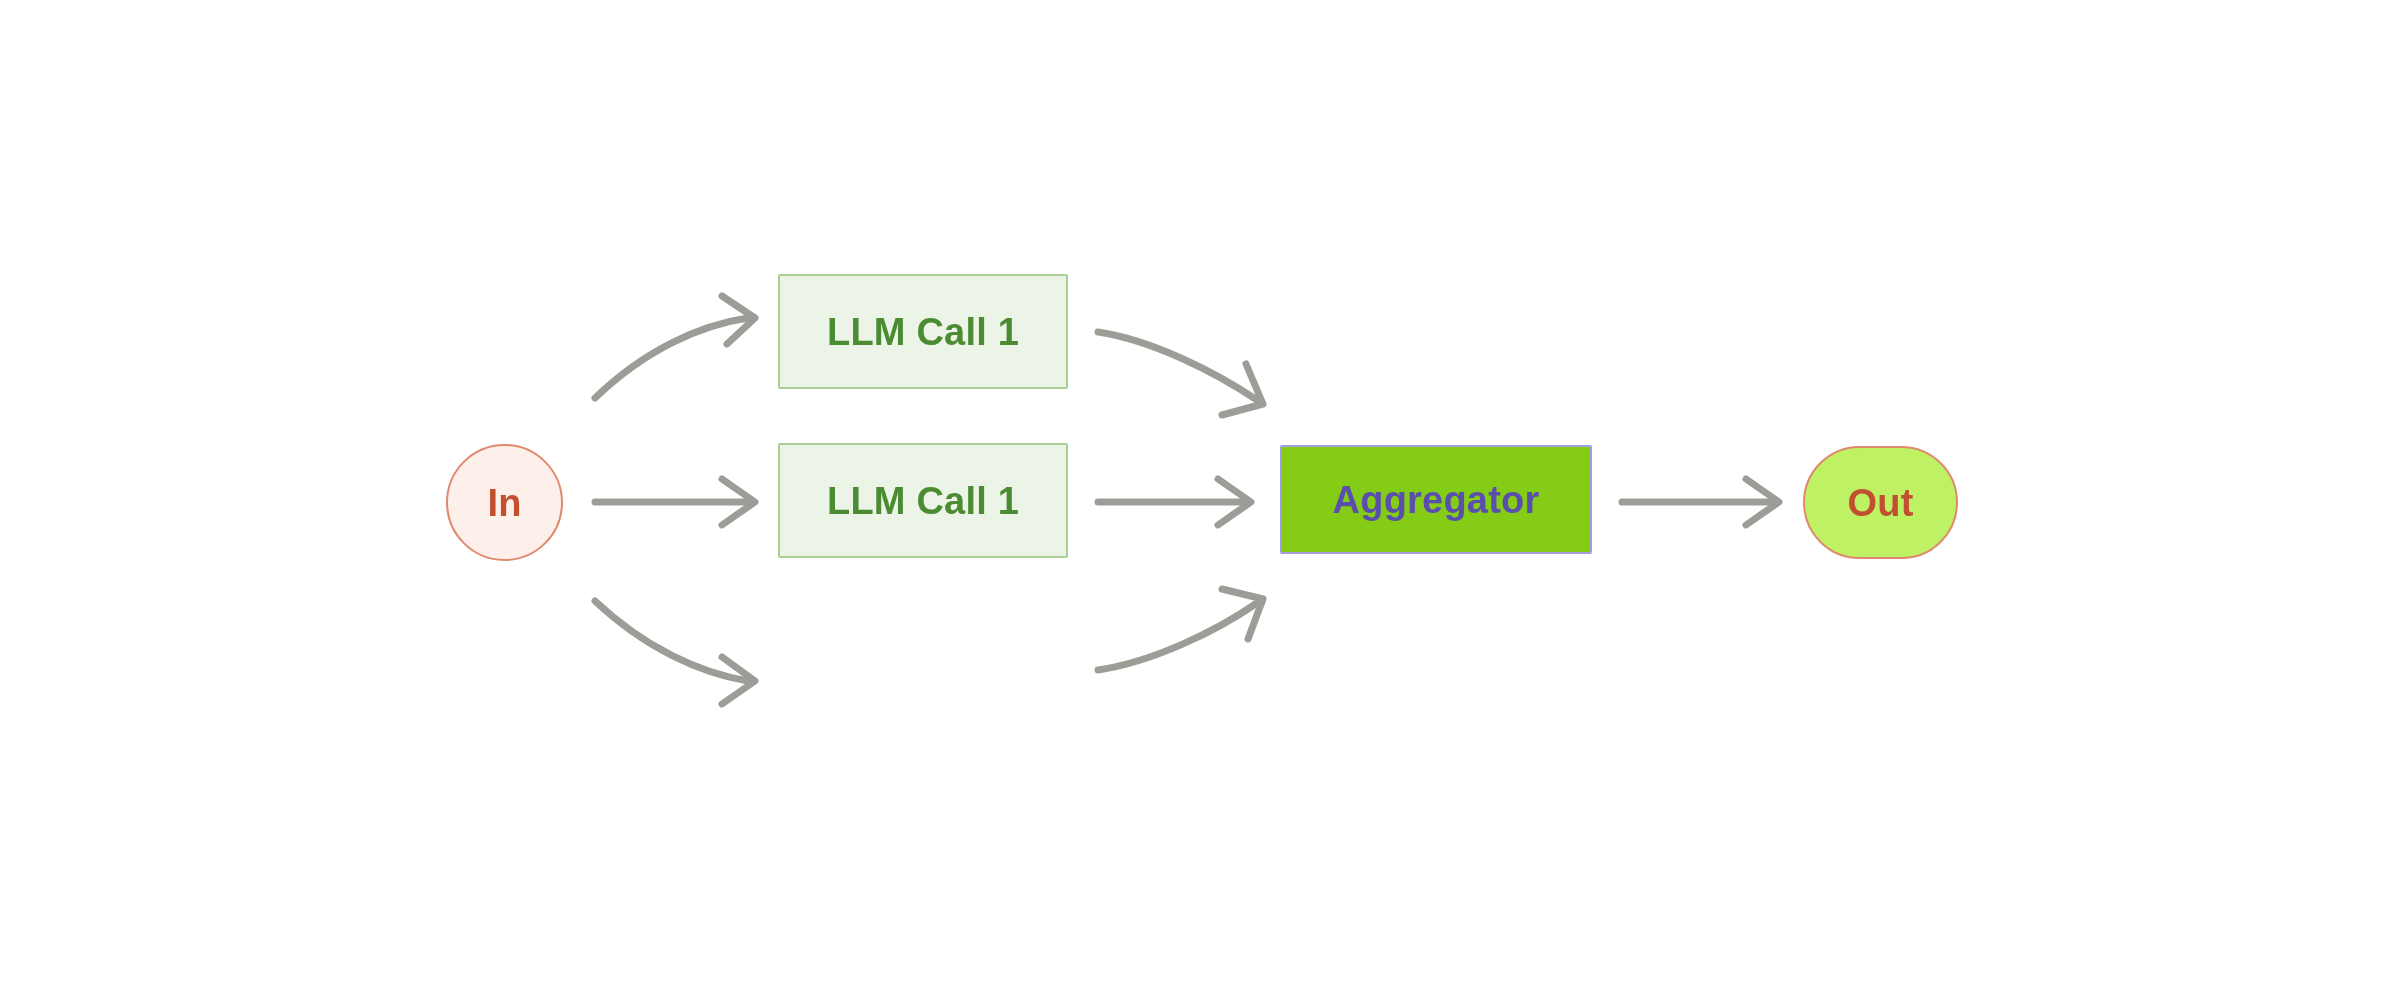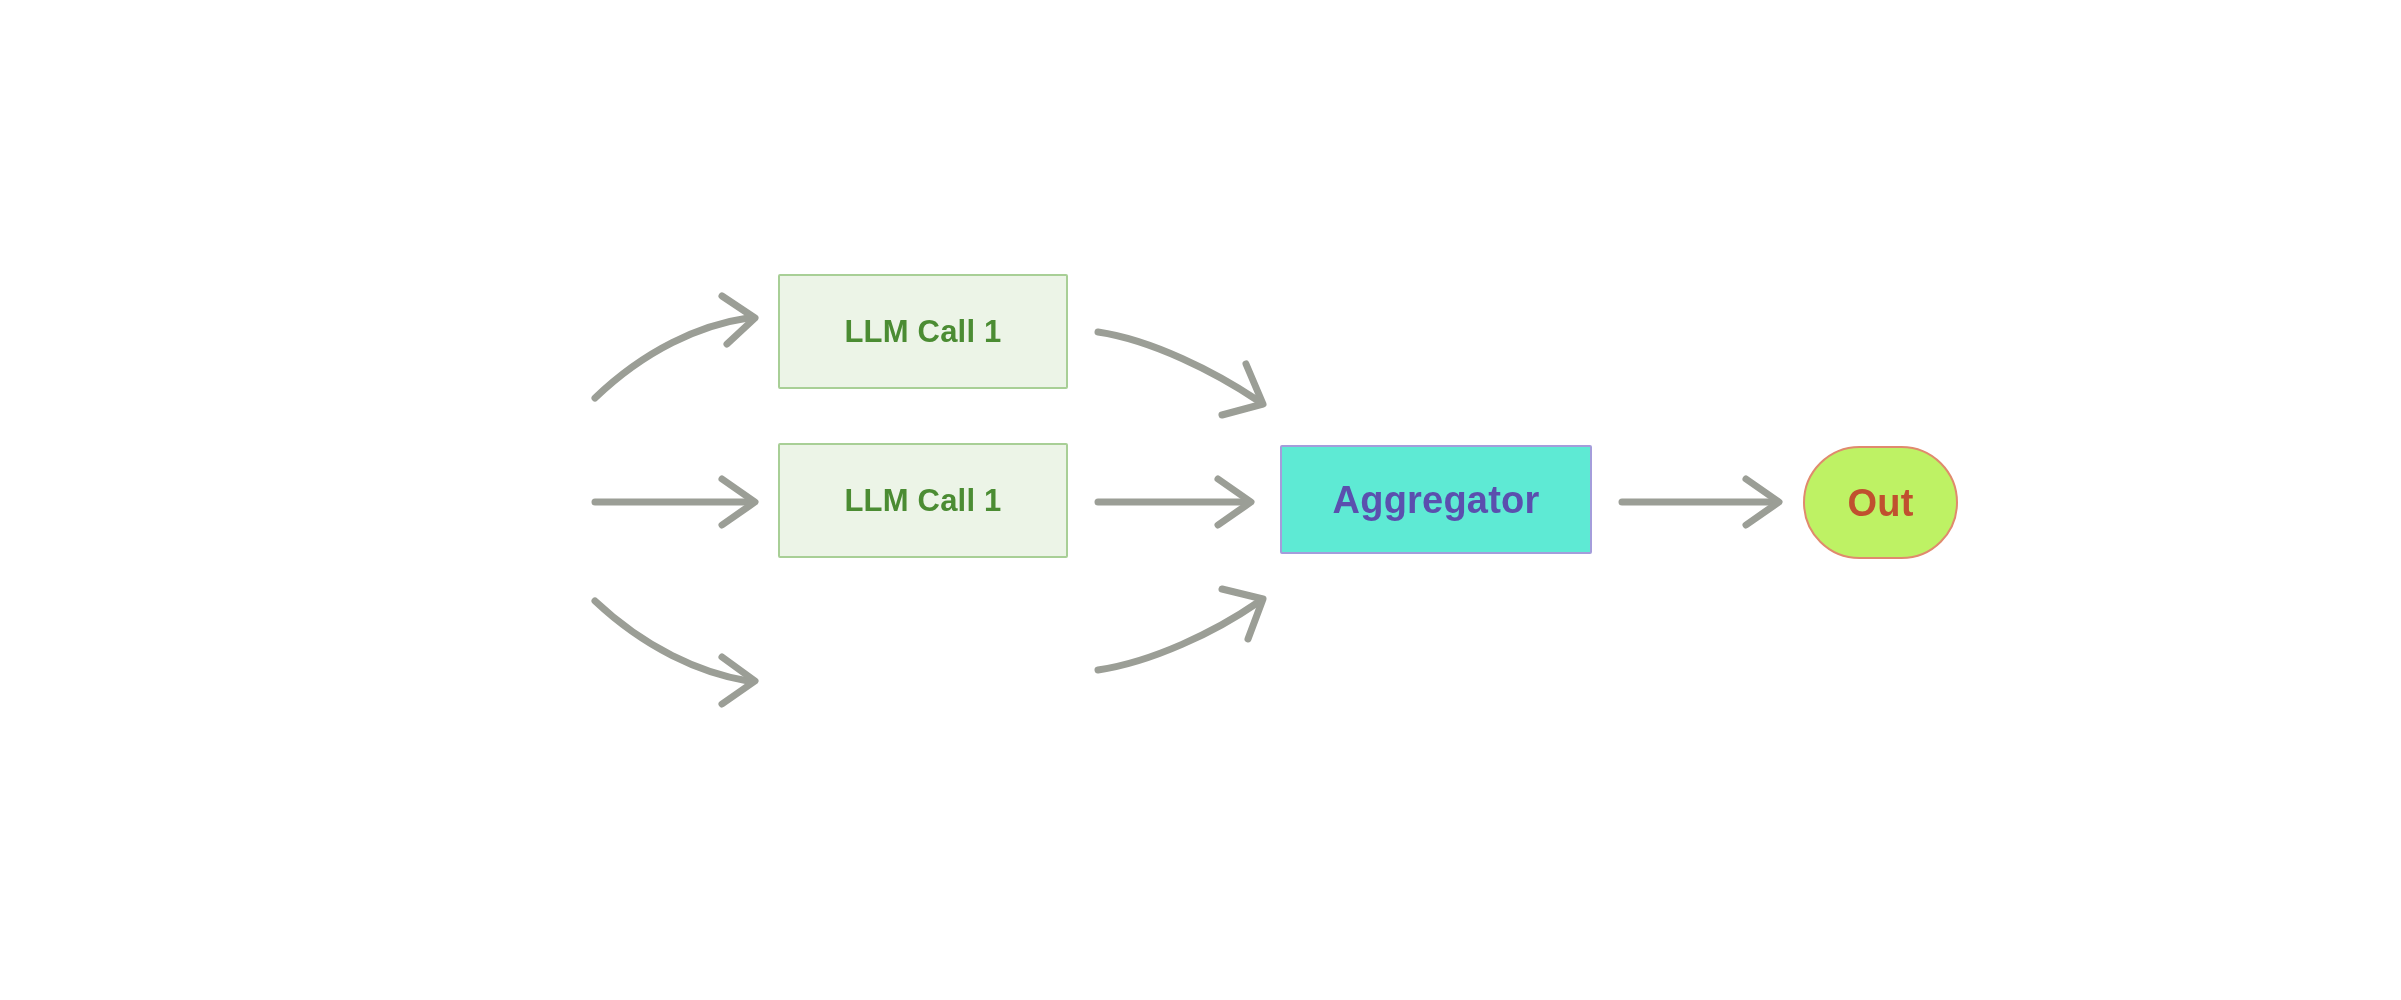--- a/index.html
+++ b/index.html
@@ -75,34 +75,34 @@
   .llm-box {
     left: 778px;
     width: 290px;
     height: 115px;
     background: #ecf4e7;
     border: 2px solid #a8cf96;
     border-radius: 2px;
   }
   .llm-box .node-label {
     color: #4b8c33;
-    font-size: 31px;
+    font-size: 38px;
     text-align: right;
   }
   #node-llm-1 { top: 274px; }
   #node-llm-2 { top: 443px; }
   #node-llm-3 { top: 612px; }
 
   
   #node-aggregator {
     left: 1280px;
     top: 445px;
     width: 312px;
     height: 109px;
-    background: #5eead4;
+    background: #84cc16;
     border: 2px solid #a49ddb;
     border-radius: 2px;
   }
   #node-aggregator .node-label {
     color: #5b4fae;
     font-size: 38px;
   }
 </style>
 </head>
 <body>
@@ -144,20 +144,23 @@
       </g>
 
       <g>
         <path d="M 1622,502 L 1772,502"></path>
         <polyline points="1746,479 1779,502 1746,525" fill="none"></polyline>
       </g>
 
     </g>
   </svg>
 
+  <div class="node" id="node-in">
+    <span class="node-label">In</span>
+  </div>
 
   <div class="node llm-box" id="node-llm-1">
     <span class="node-label">LLM Call 1</span>
   </div>
 
   <div class="node llm-box" id="node-llm-2">
     <span class="node-label">LLM Call 1</span>
   </div>
 
 

